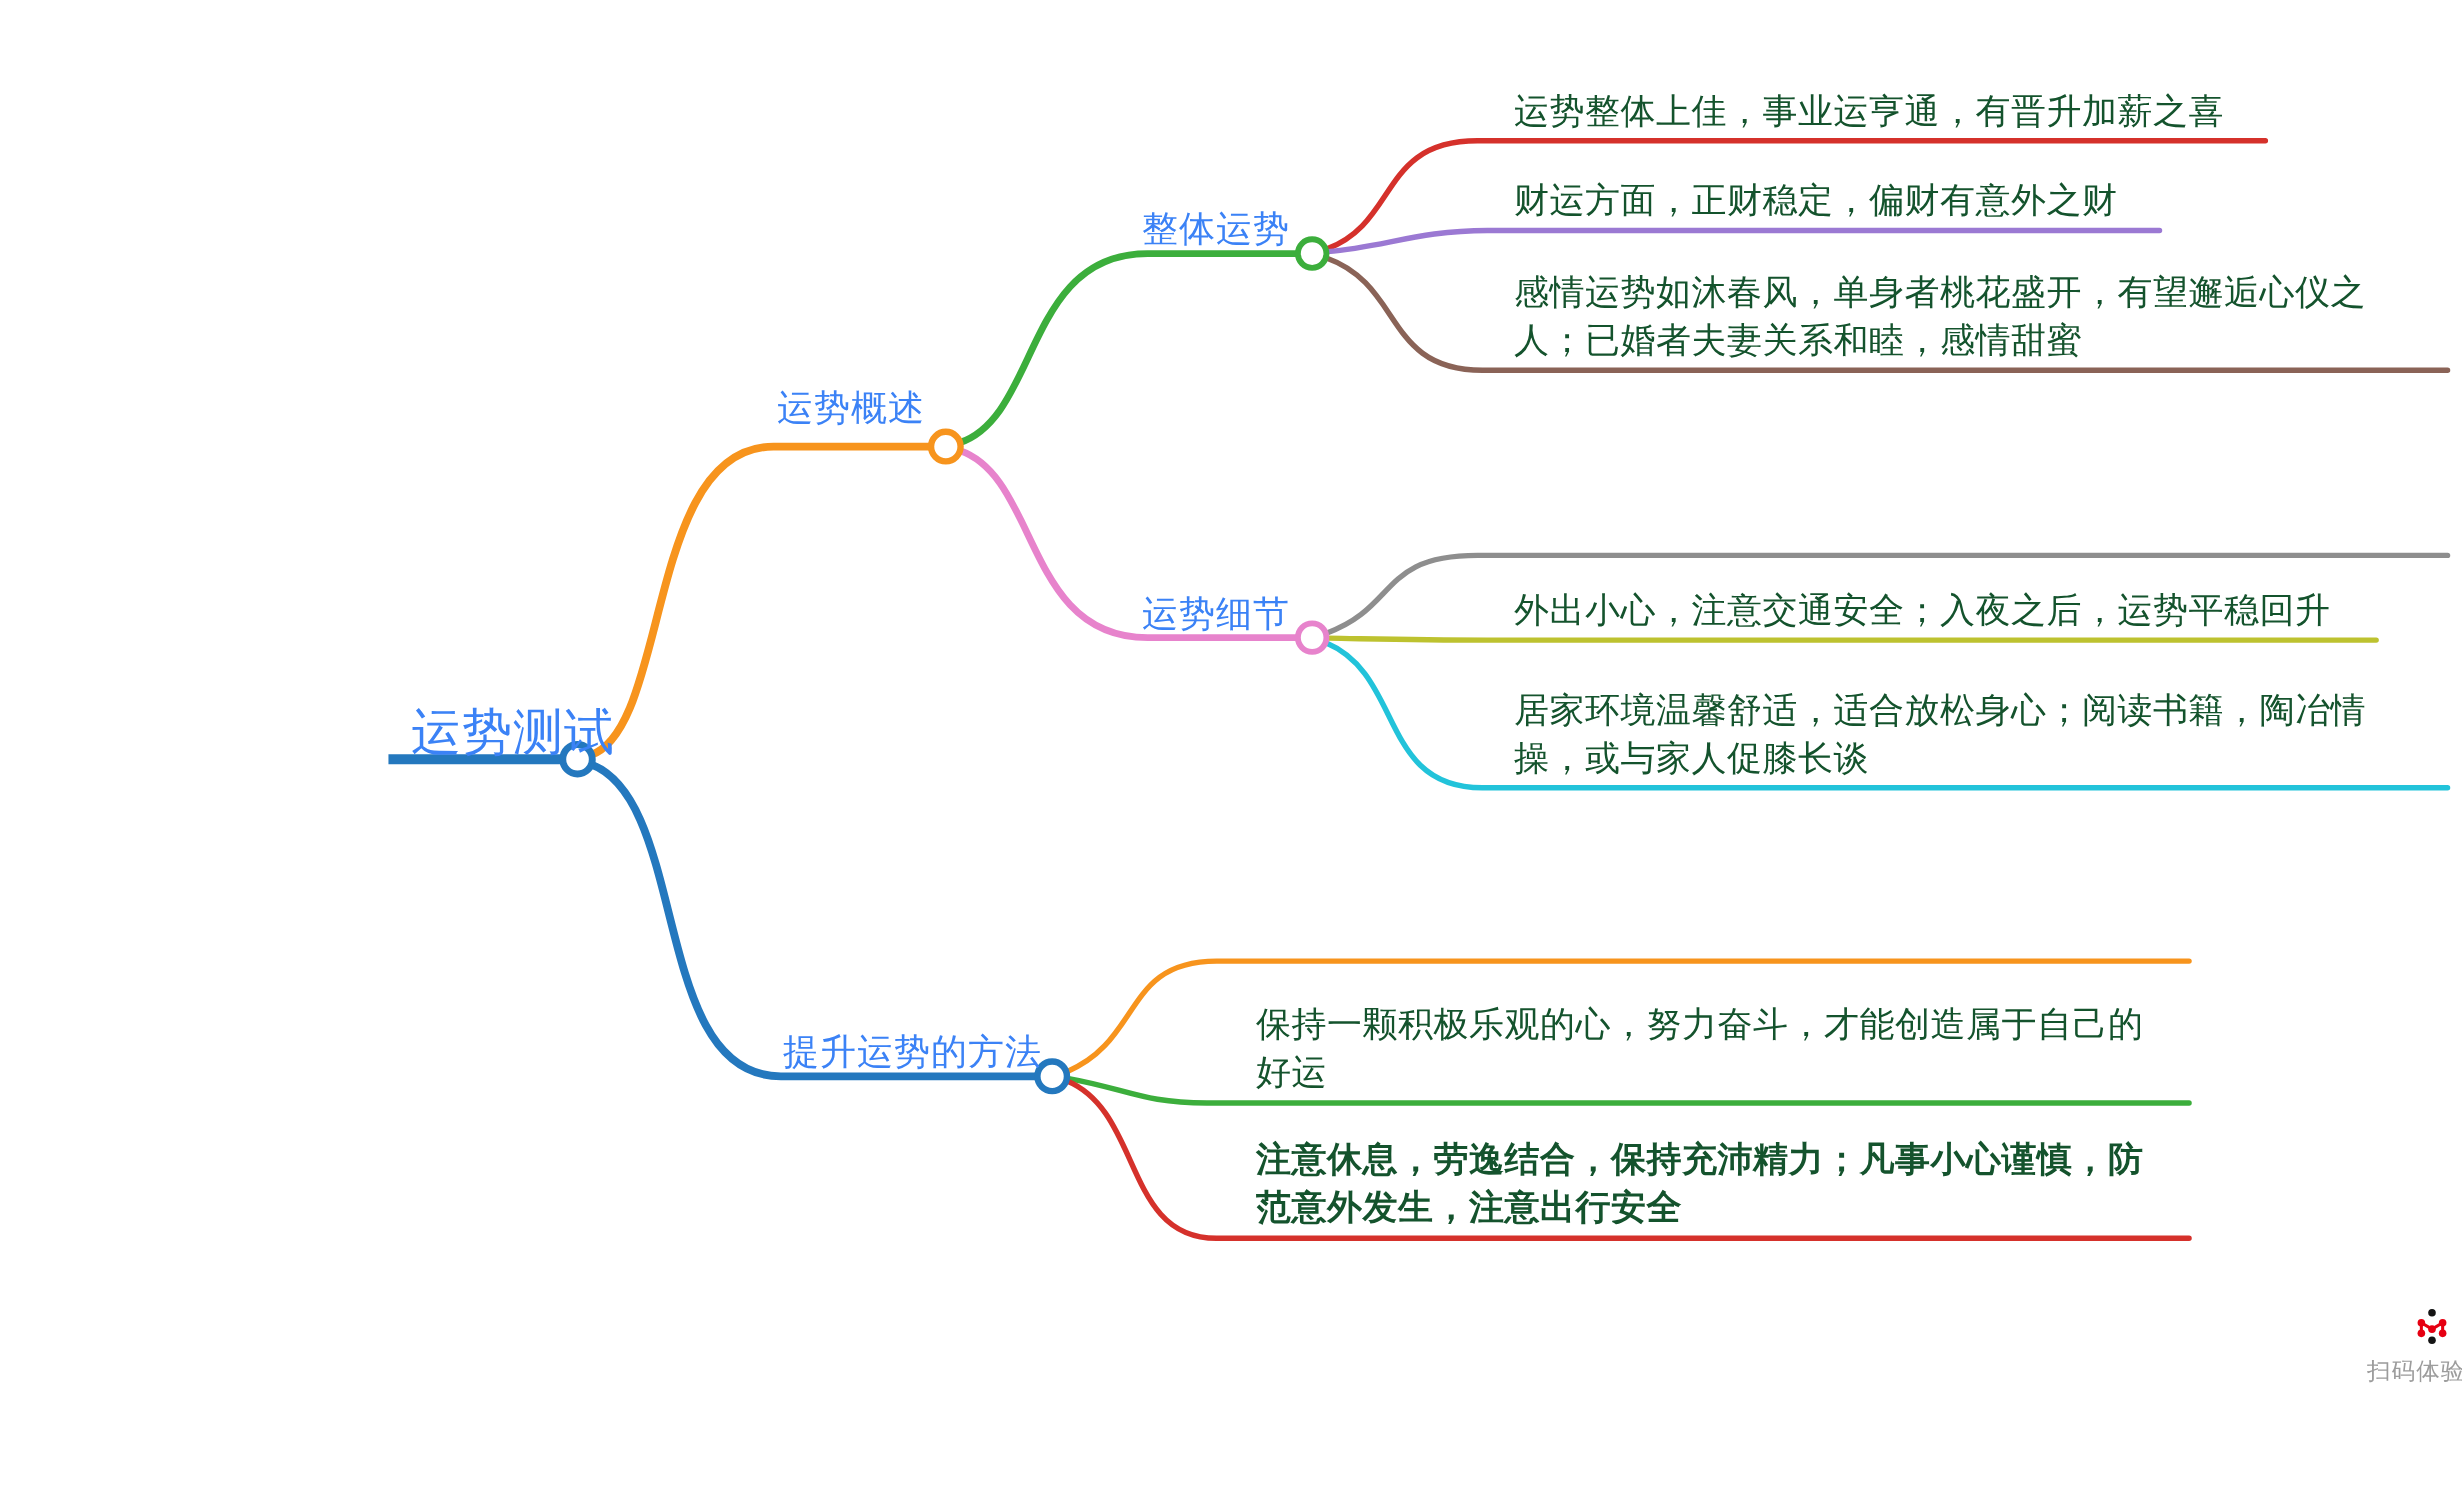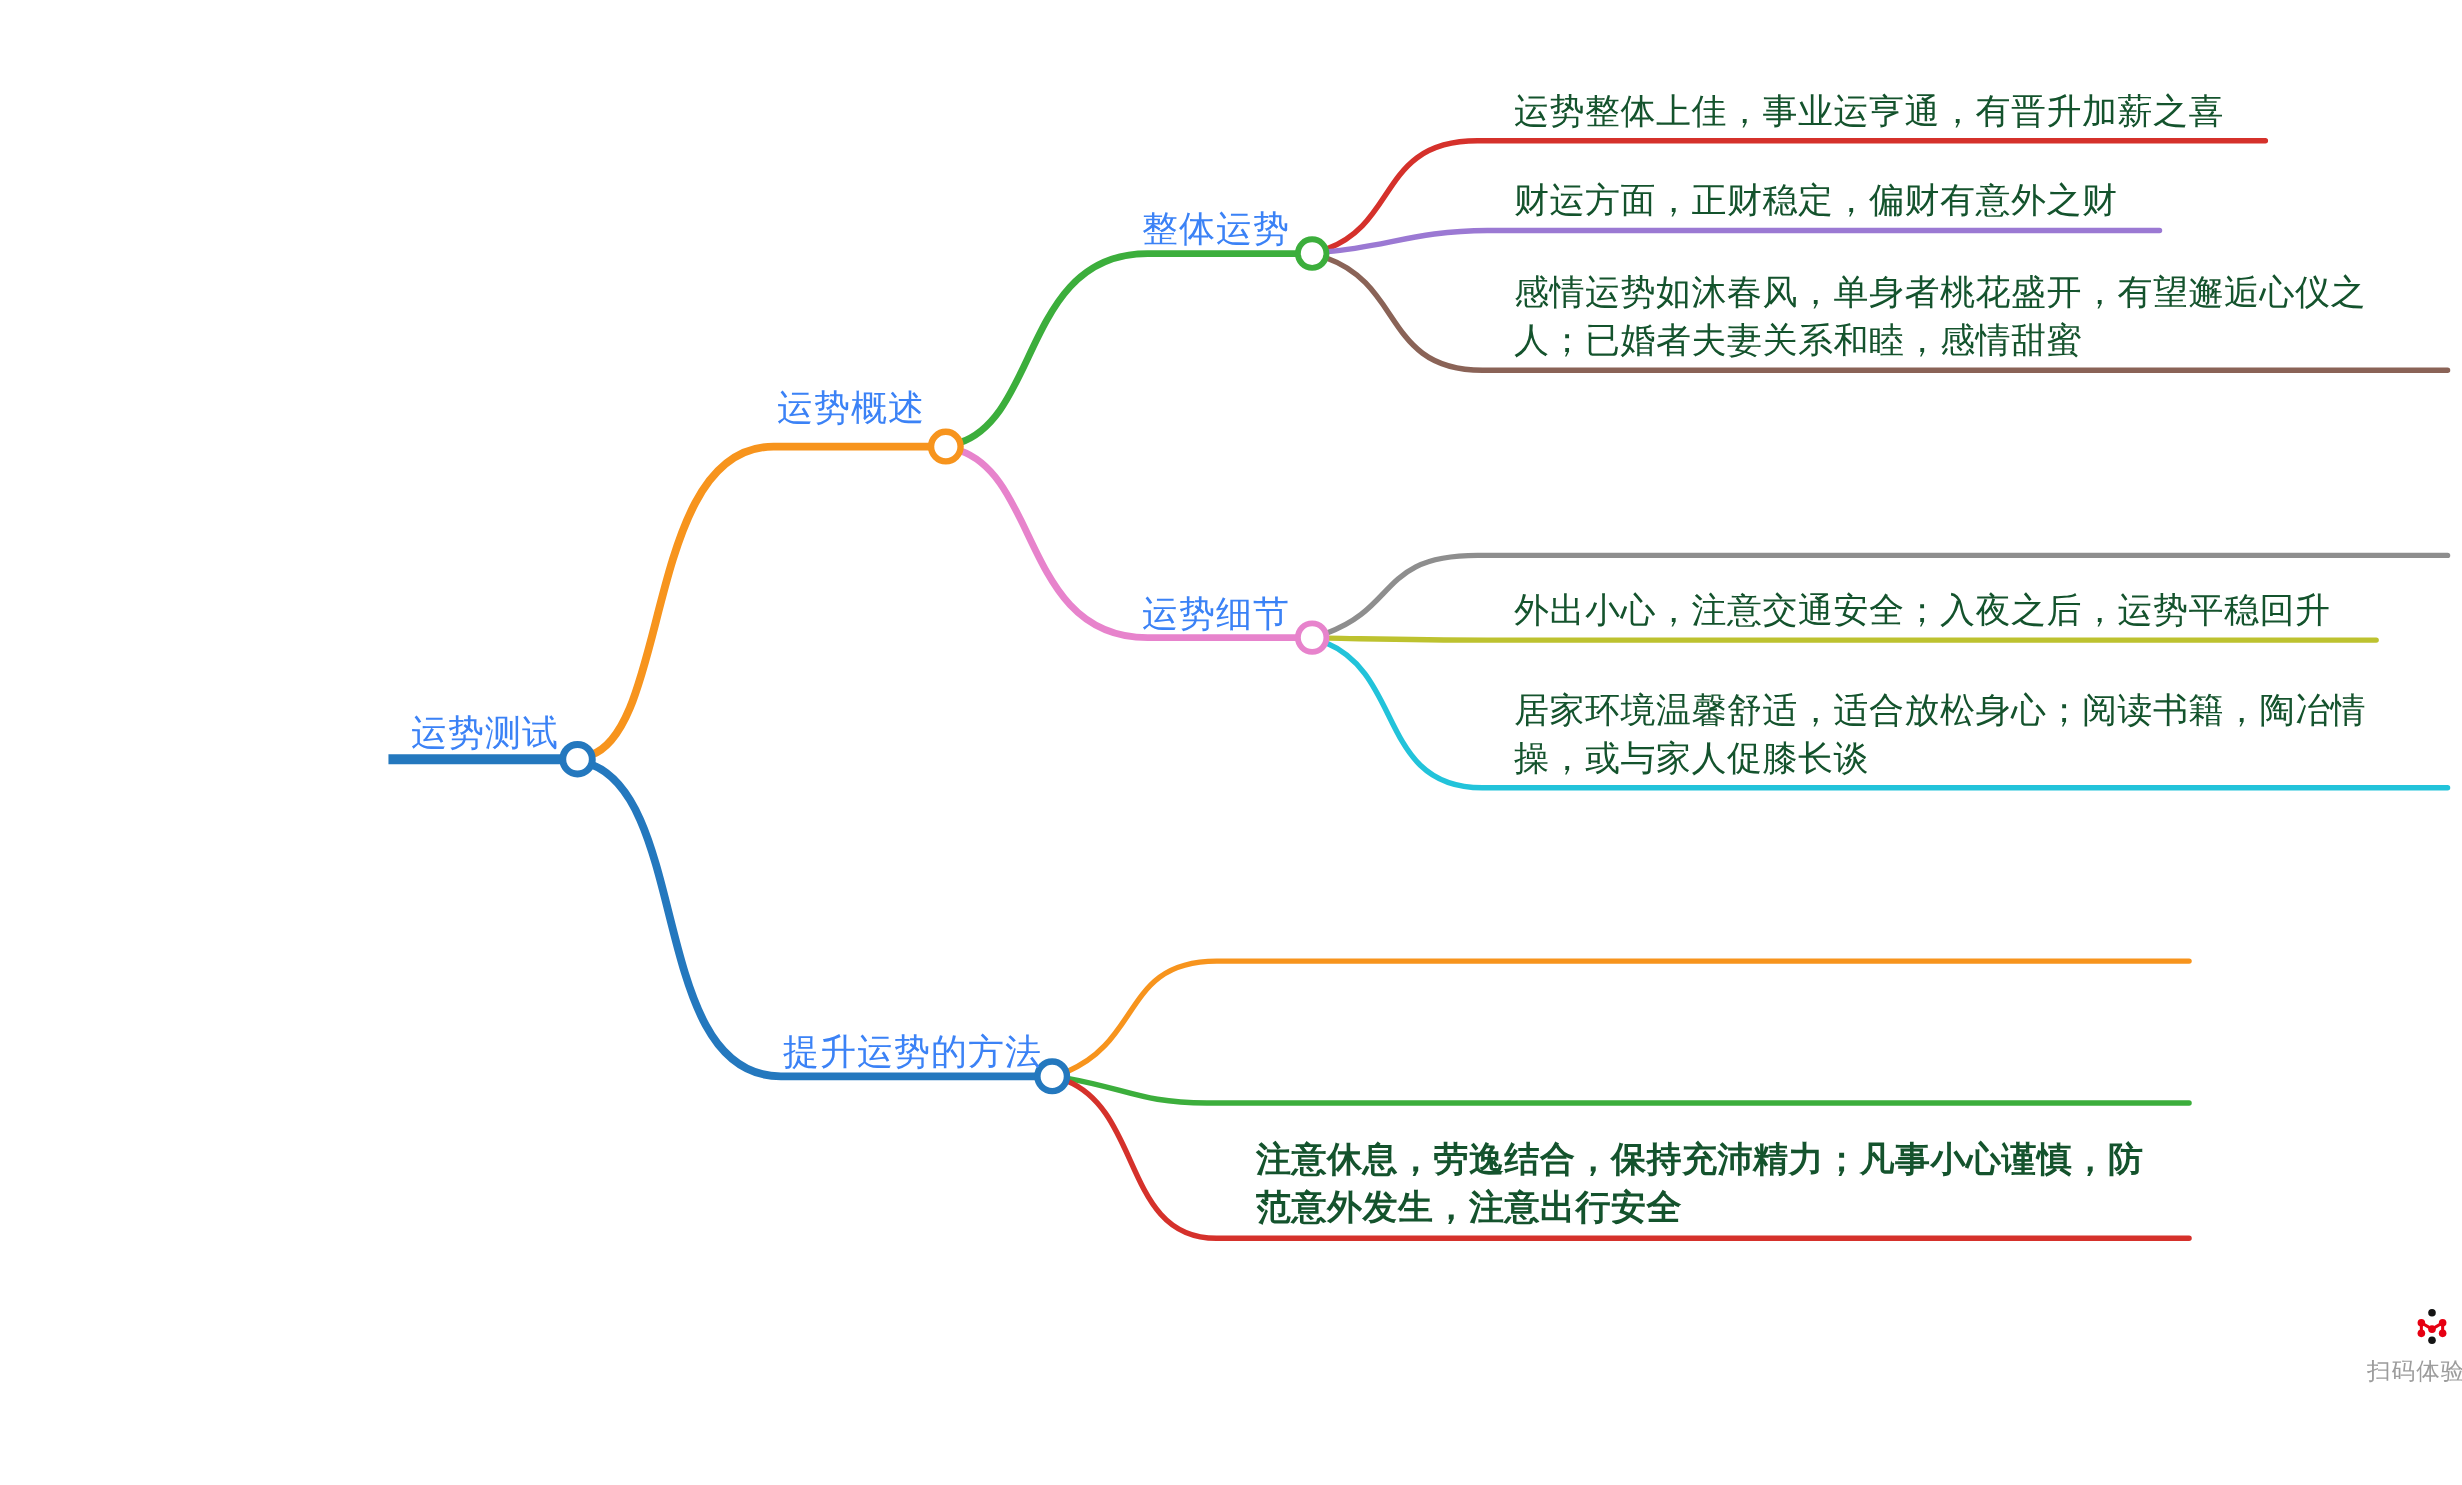--- a/index.html
+++ b/index.html
@@ -2,21 +2,21 @@
 <html style="font-size:7.9px"><head>
 <meta charset="utf-8">
 <style>
   html,body{margin:0;padding:0;background:#ffffff;}
   body{width:2837px;height:1485px;overflow:hidden;
        font-family:"Liberation Sans","DejaVu Sans",sans-serif;}
   .canvas{position:relative;width:2837px;height:1485px;background:#ffffff;}
   .links{position:absolute;left:0;top:0;width:2837px;height:1485px;}
   .node-label{position:absolute;font-weight:400;font-size:36px;line-height:49px;
               color:#3b82f6;white-space:nowrap;letter-spacing:1px;}
-  .root-label{font-size:36px;}
+  .root-label{font-size:50px;}
   .leaf{position:absolute;font-size:35px;line-height:48px;color:#14532d;
         white-space:pre-line;letter-spacing:0.5px;}
   .footer-caption{position:absolute;left:2367px;top:1357px;font-size:23.6px;line-height:29.5px;
                   color:#9c9c9c;letter-spacing:1px;}
   .logo-svg{position:absolute;left:2413px;top:1304px;width:38px;height:45px;}
 </style>
 </head>
 <body>
 
 <div class="canvas">
@@ -64,20 +64,22 @@
 
   <div class="leaf" style="left:1514px;top:87px;">运势整体上佳，事业运亨通，有晋升加薪之喜</div>
   <div class="leaf" style="left:1514px;top:176px;">财运方面，正财稳定，偏财有意外之财</div>
   <div class="leaf" style="left:1514px;top:268px;">感情运势如沐春风，单身者桃花盛开，有望邂逅心仪之
 人；已婚者夫妻关系和睦，感情甜蜜</div>
 
   <div class="leaf" style="left:1514px;top:586px;">外出小心，注意交通安全；入夜之后，运势平稳回升</div>
   <div class="leaf" style="left:1514px;top:686px;">居家环境温馨舒适，适合放松身心；阅读书籍，陶冶情
 操，或与家人促膝长谈</div>
 
+  <div class="leaf" style="left:1256px;top:1000px;">保持一颗积极乐观的心，努力奋斗，才能创造属于自己的
+好运</div>
   <div class="leaf" style="left:1256px;top:1135px;font-weight:bold;">注意休息，劳逸结合，保持充沛精力；凡事小心谨慎，防
 范意外发生，注意出行安全</div>
 
   <svg class="logo-svg" viewBox="0 0 100 100">
     <g stroke="#E60012" stroke-width="8" stroke-linecap="round">
       <line x1="22" y1="40" x2="22" y2="68"></line>
       <line x1="22" y1="40" x2="50" y2="57"></line>
       <line x1="50" y1="57" x2="78" y2="40"></line>
       <line x1="78" y1="40" x2="78" y2="68"></line>
     </g>

